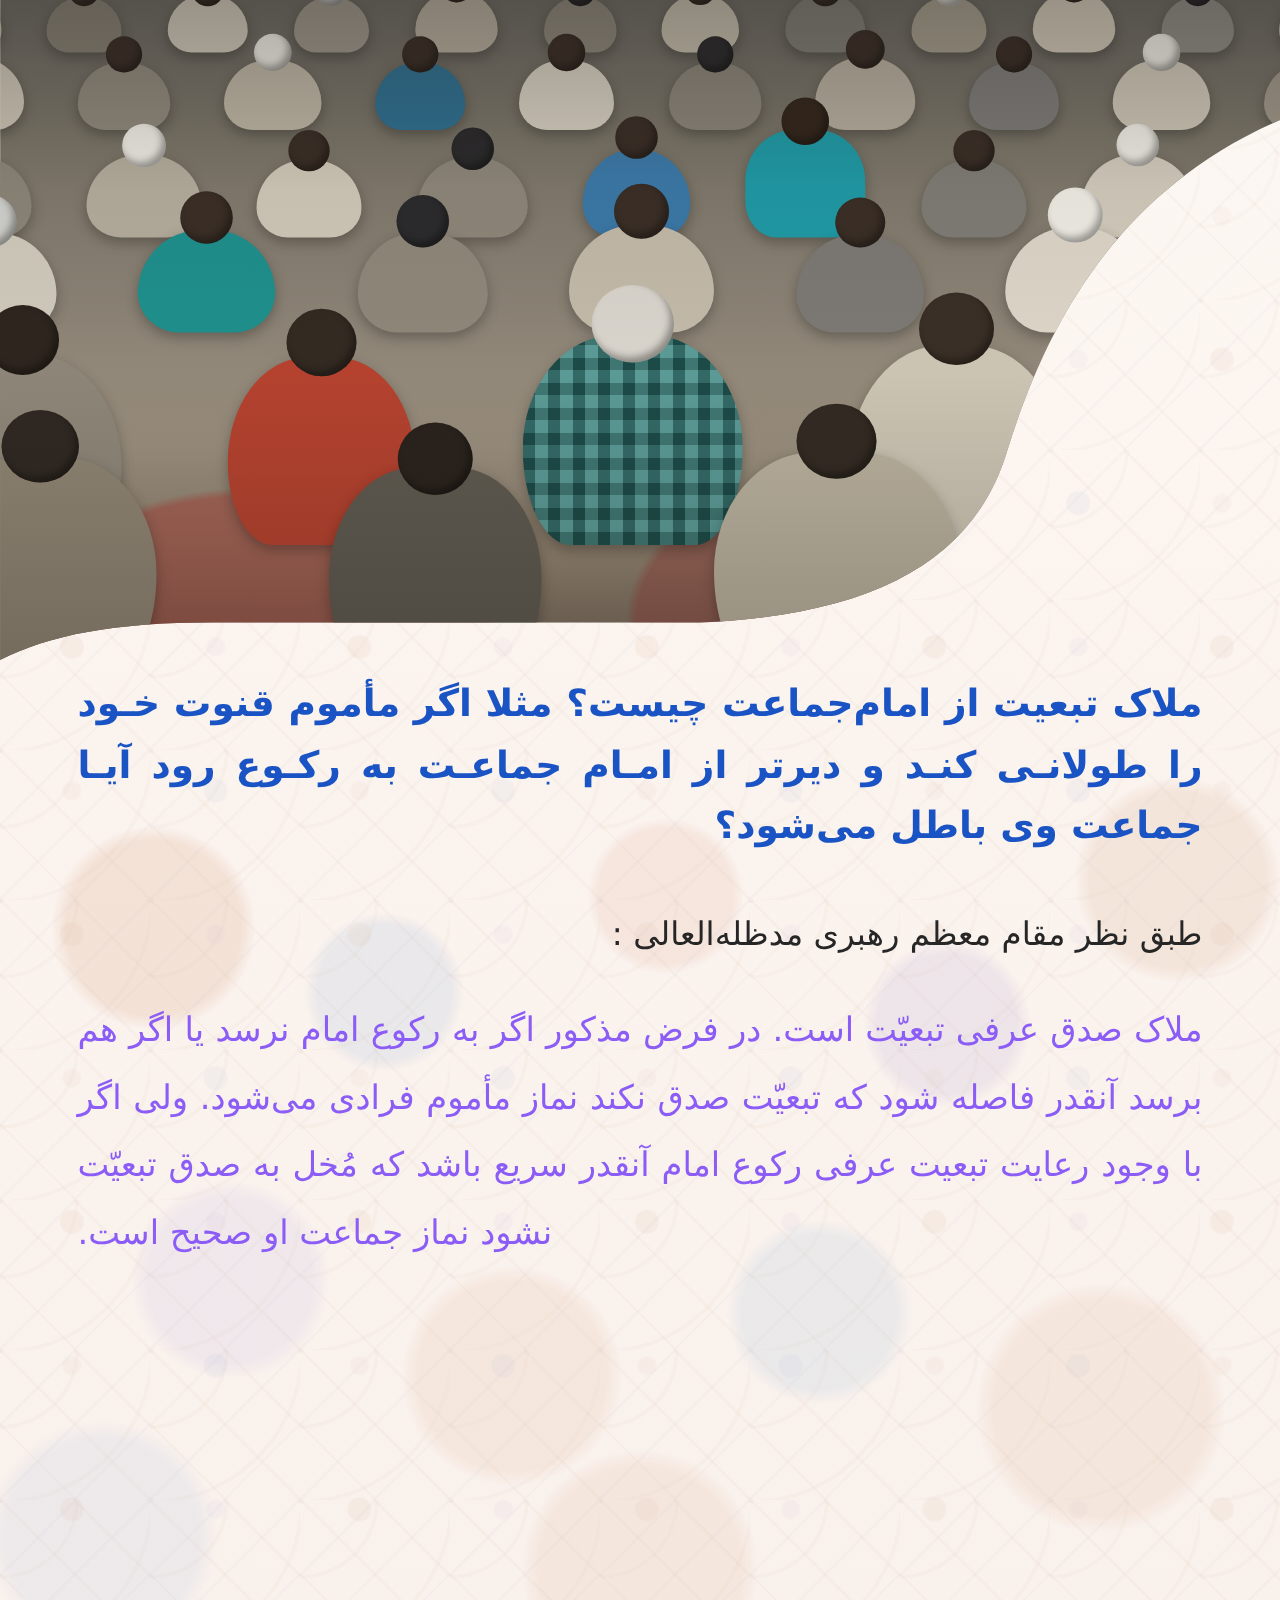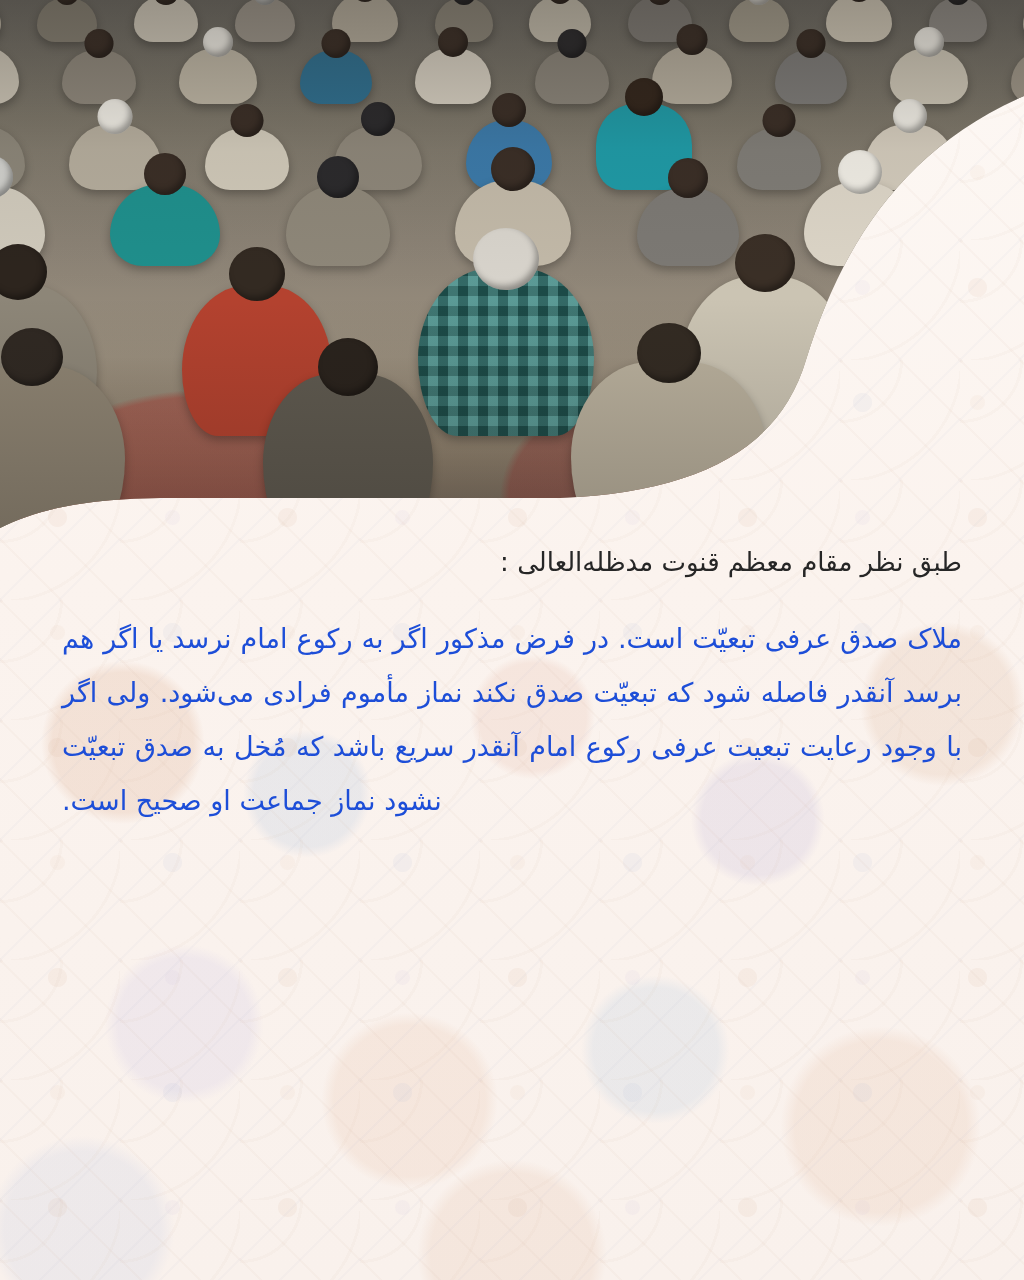--- a/index.html
+++ b/index.html
@@ -149,21 +149,21 @@
 
   .lead {
     color: #262626;
     font-size: 26px;
     line-height: 1.7;
     margin: 0 0 28px 0;
     direction: rtl;
   }
 
   .answer {
-    color: #1d4ed8;
+    color: #8b5cf6;
     font-size: 27px;
     line-height: 2.0;
     margin: 0;
     text-align: justify;
     text-align-last: left;
     direction: rtl;
   }
 
   
   .logo-wrap {
@@ -348,18 +348,19 @@
         </div>
       </div>
 
       <div style="position:absolute;inset:0;background:linear-gradient(180deg, rgba(30,26,22,0.30) 0%, rgba(30,26,22,0.05) 28%, rgba(0,0,0,0) 55%, rgba(20,16,12,0.22) 100%);"></div>
     </div>
   </div>
 
   <div class="notch"></div>
 
   <div class="content">
-    <p class="lead">طبق نظر مقام معظم قنوت مدظله‌العالی :</p>
+    <p class="question">ملاک تبعیت از امام‌جماعت چیست؟ مثلا اگر مأموم قنوت خـود را طولانـی کنـد و دیرتر از امـام جماعـت به رکـوع رود آیـا جماعت وی باطل می‌شود؟</p>
+    <p class="lead">طبق نظر مقام معظم رهبری مدظله‌العالی :</p>
     <p class="answer">ملاک صدق عرفی تبعیّت است. در فرض مذکور اگر به رکوع امام نرسد یا اگر هم برسد آنقدر فاصله شود که تبعیّت صدق نکند نماز مأموم فرادی می‌شود. ولی اگر با وجود رعایت تبعیت عرفی رکوع امام آنقدر سریع باشد که مُخل به صدق تبعیّت نشود نماز جماعت او صحیح است.</p>
   </div>
 
 
 </div>
 
 </body></html>

